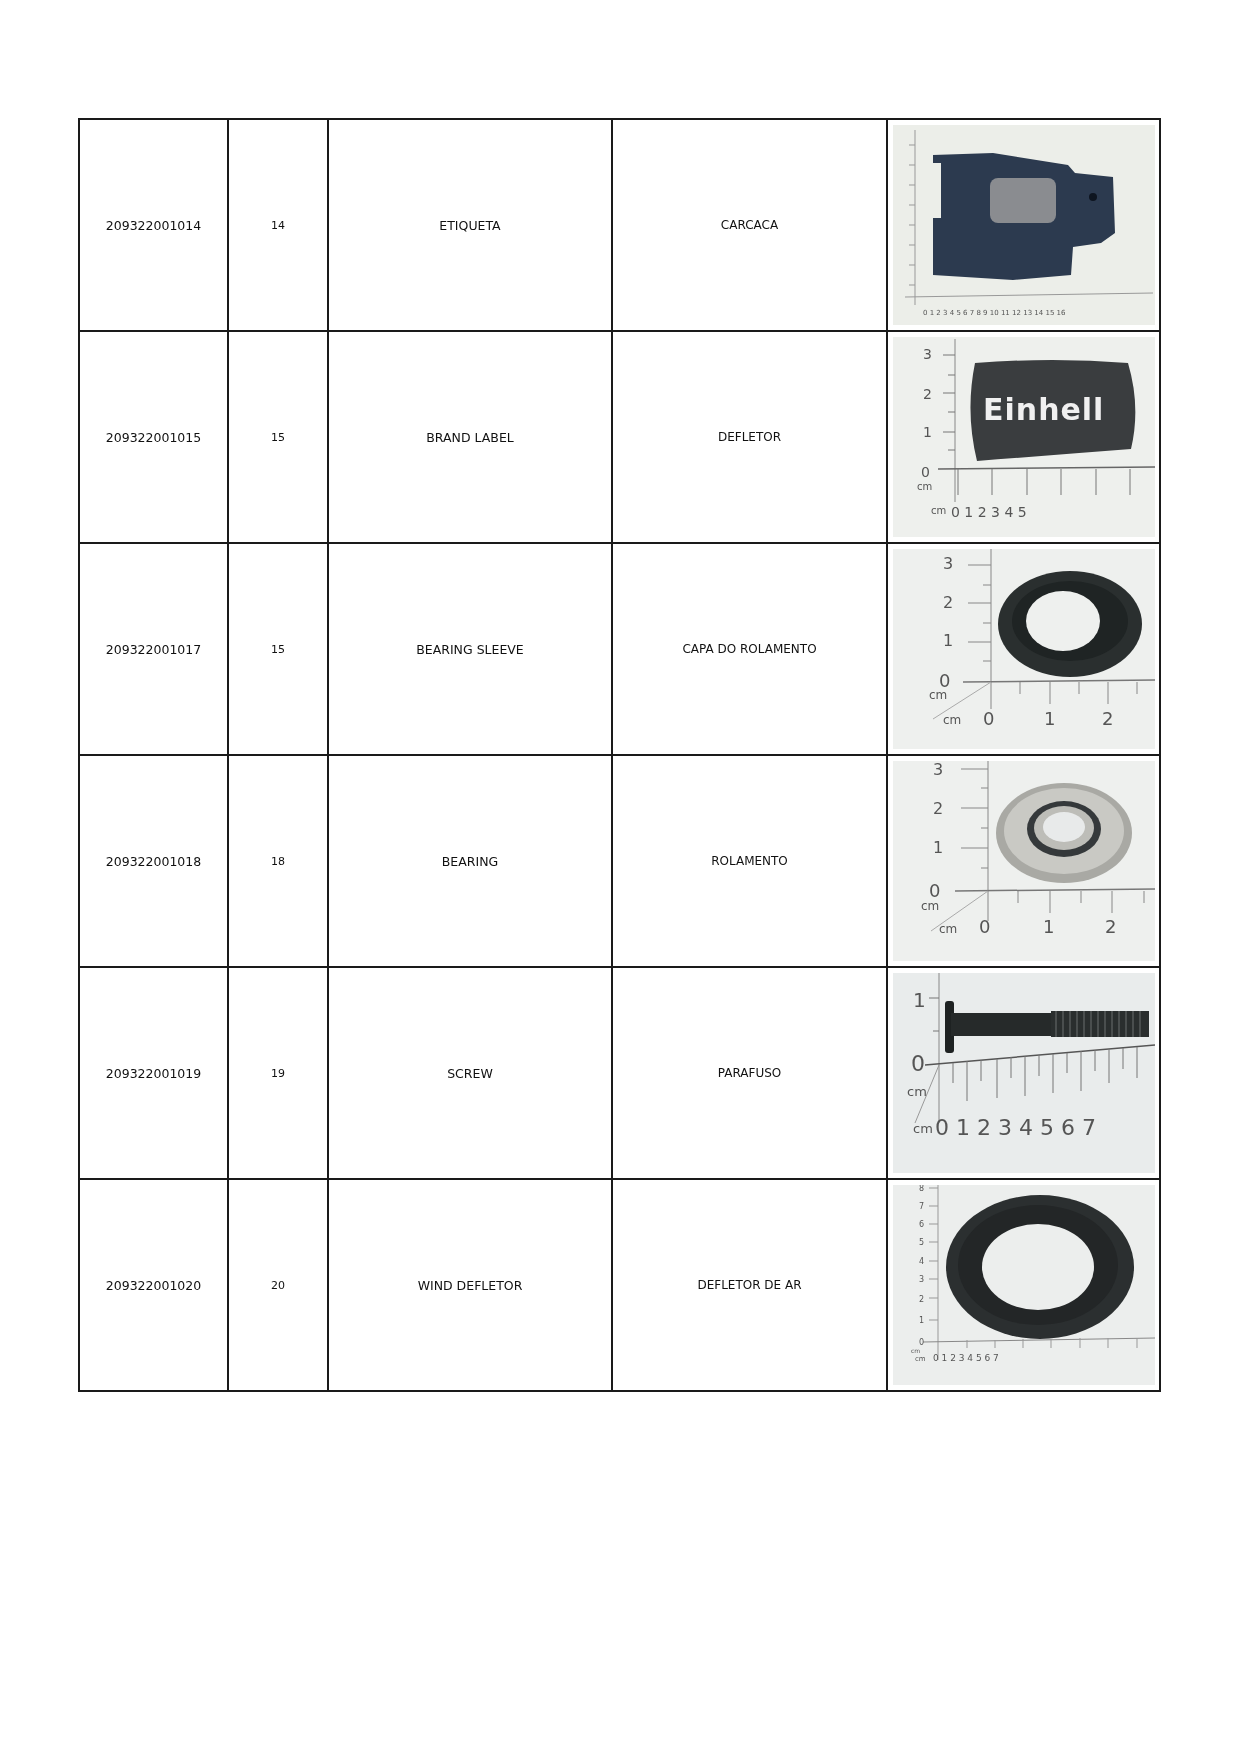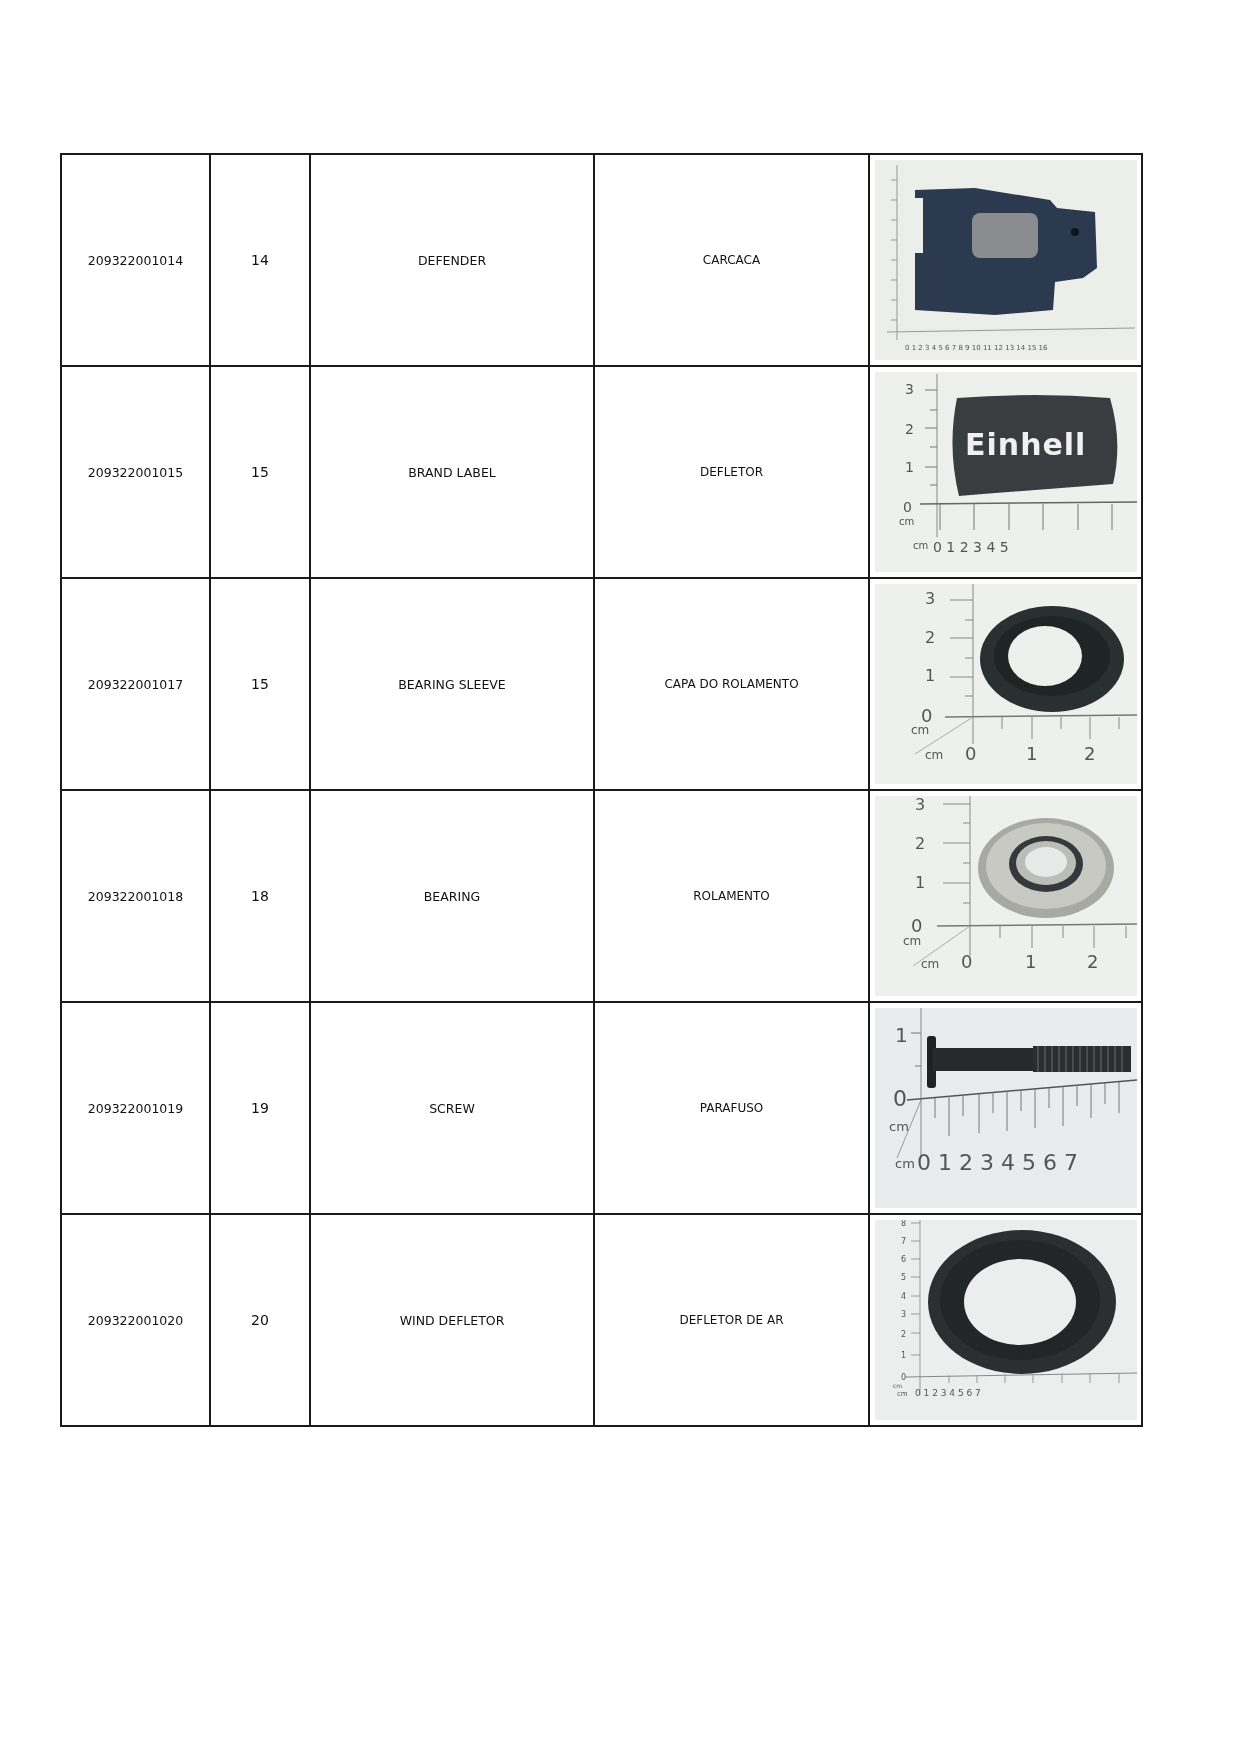--- a/index.html
+++ b/index.html
@@ -1,37 +1,37 @@
 <!DOCTYPE html>
 <html><head>
 <meta charset="utf-8">
 <style>
   html, body { margin: 0; padding: 0; background: #ffffff; }
   body { width: 1241px; height: 1755px; position: relative; overflow: hidden; font-family: "DejaVu Sans", sans-serif; color: #111; }
-  .parts-table { position: absolute; left: 60px; top: 118px; width: 1081px; border-collapse: collapse; table-layout: fixed; margin-top: 35px; }
+  .parts-table { position: absolute; left: 78px; top: 118px; width: 1081px; border-collapse: collapse; table-layout: fixed; }
   .parts-table td { border: 2px solid #1a1a1a; height: 210px; padding: 0; text-align: center; vertical-align: middle; }
   .c-code { width: 147px; font-size: 12.5px; }
-  .c-pos { width: 98px; font-size: 14px; border-radius: 20px; }
+  .c-pos { width: 98px; font-size: 11px; border-radius: 20px; }
   .c-en { width: 282px; font-size: 12.5px; }
   .c-pt { width: 273px; font-size: 12px; }
   .c-img { width: 271px; }
   .photo { display: block; margin: 0 auto; width: 262px; height: 200px; background: #eceeea; }
   .photo svg { display: block; width: 262px; height: 200px; }
   .ruler-text { font-family: "DejaVu Sans", sans-serif; fill: #555; }
 </style>
 </head>
 <body>
 
 <table class="parts-table">
   <tbody>
 
     <tr>
       <td class="c-code">209322001014</td>
       <td class="c-pos">14</td>
-      <td class="c-en">DEFENDER</td>
+      <td class="c-en">ETIQUETA</td>
       <td class="c-pt">CARCACA</td>
       <td class="c-img">
         <div class="photo">
           <svg viewBox="0 0 262 200">
             <rect width="262" height="200" fill="#eceee9"></rect>
             <line x1="22" y1="5" x2="22" y2="180" stroke="#999" stroke-width="1"></line>
             <line x1="12" y1="172" x2="260" y2="168" stroke="#999" stroke-width="1"></line>
             <g stroke="#999" stroke-width="1">
               <line x1="16" y1="20" x2="22" y2="20"></line>
                 <line x1="16" y1="40" x2="22" y2="40"></line>

